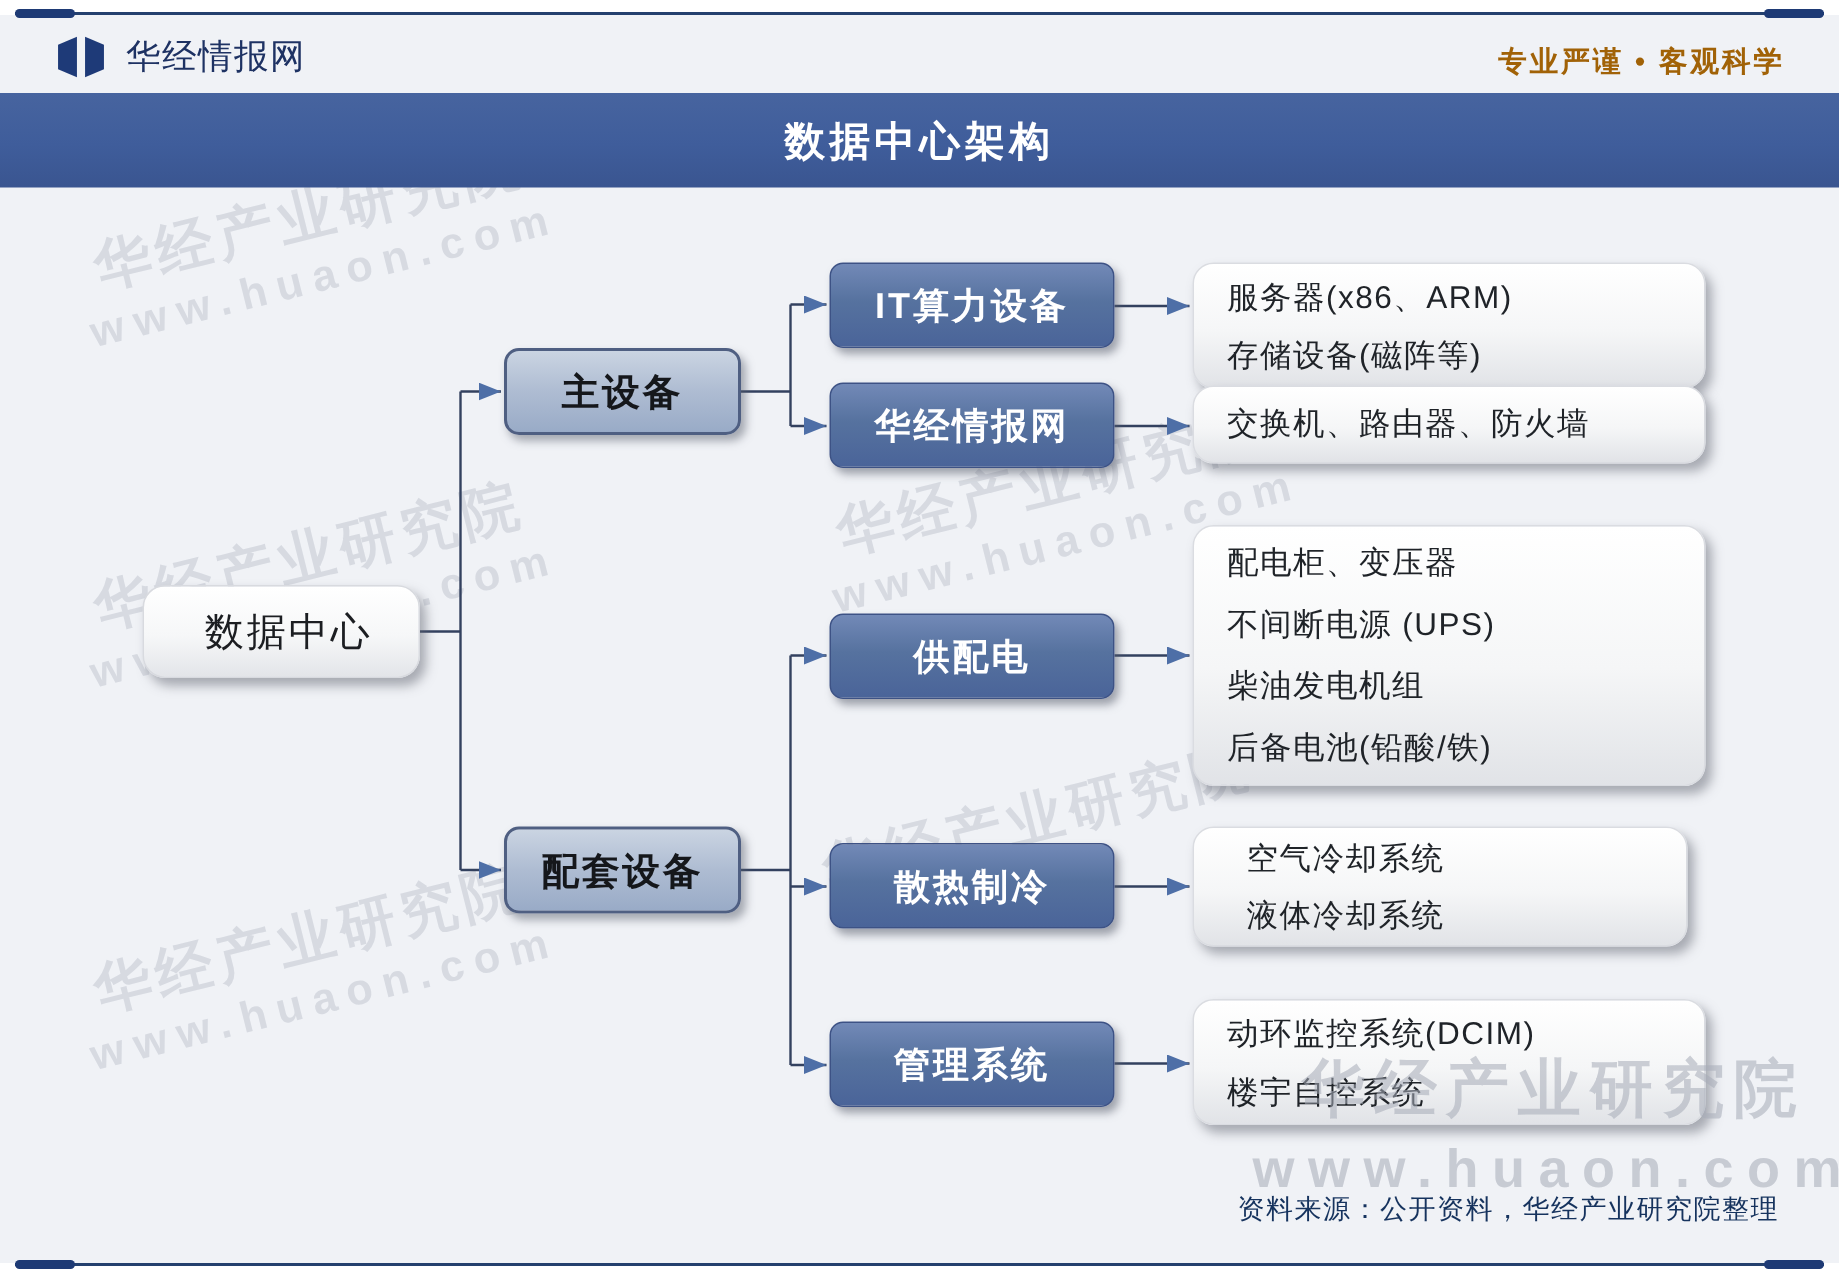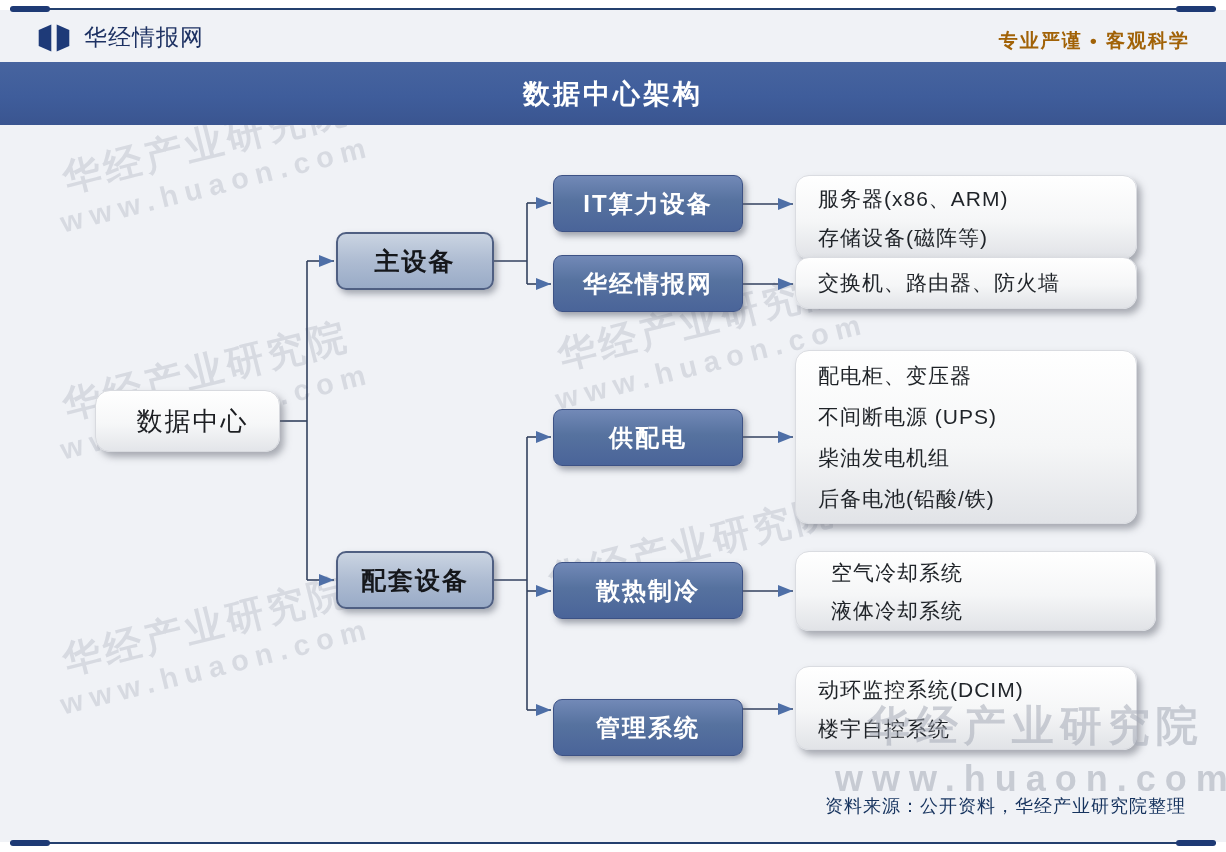--- a/index.html
+++ b/index.html
@@ -162,36 +162,36 @@
 
   <div class="node node-root" style="left:95px;top:390px;width:185px;height:62px;padding-left:10px;">数据中心</div>
 
   <div class="node node-l2" style="left:336px;top:232px;width:158px;height:58px;">主设备</div>
   <div class="node node-l2" style="left:336px;top:551px;width:158px;height:58px;">配套设备</div>
 
   <div class="node node-l3" style="left:553px;top:175px;width:190px;height:57px;">IT算力设备</div>
   <div class="node node-l3" style="left:553px;top:255px;width:190px;height:57px;">华经情报网</div>
   <div class="node node-l3" style="left:553px;top:409px;width:190px;height:57px;">供配电</div>
   <div class="node node-l3" style="left:553px;top:562px;width:190px;height:57px;">散热制冷</div>
-  <div class="node node-l3" style="left:553px;top:681px;width:190px;height:57px;margin-top:18px;">管理系统</div>
+  <div class="node node-l3" style="left:553px;top:681px;width:190px;height:57px;">管理系统</div>
 
   <div class="leaf" style="left:795px;top:163px;width:342px;height:84px;padding-top:3px;line-height:39px;margin-top:12px;">
     <span class="line">服务器(x86、ARM)</span>
     <span class="line">存储设备(磁阵等)</span>
   </div>
   <div class="leaf" style="left:795px;top:257px;width:342px;height:52px;line-height:50px;">
     <span class="line">交换机、路由器、防火墙</span>
   </div>
   <div class="leaf" style="left:795px;top:350px;width:342px;height:174px;padding-top:4px;line-height:41px;">
     <span class="line">配电柜、变压器</span>
     <span class="line">不间断电源 (UPS)</span>
     <span class="line">柴油发电机组</span>
     <span class="line">后备电池(铅酸/铁)</span>
   </div>
-  <div class="leaf" style="left:795px;top:551px;width:361px;height:80px;padding-top:2px;line-height:38px;padding-left:35px;">
+  <div class="leaf" style="left:795px;top:551px;width:330px;height:80px;padding-top:2px;line-height:38px;padding-left:35px;">
     <span class="line">空气冷却系统</span>
     <span class="line">液体冷却系统</span>
   </div>
   <div class="leaf" style="left:795px;top:666px;width:342px;height:84px;padding-top:3px;line-height:39px;">
     <span class="line">动环监控系统(DCIM)</span>
     <span class="line">楼宇自控系统</span>
   </div>
 
   <div class="footer-source">资料来源：公开资料，华经产业研究院整理</div>
 

